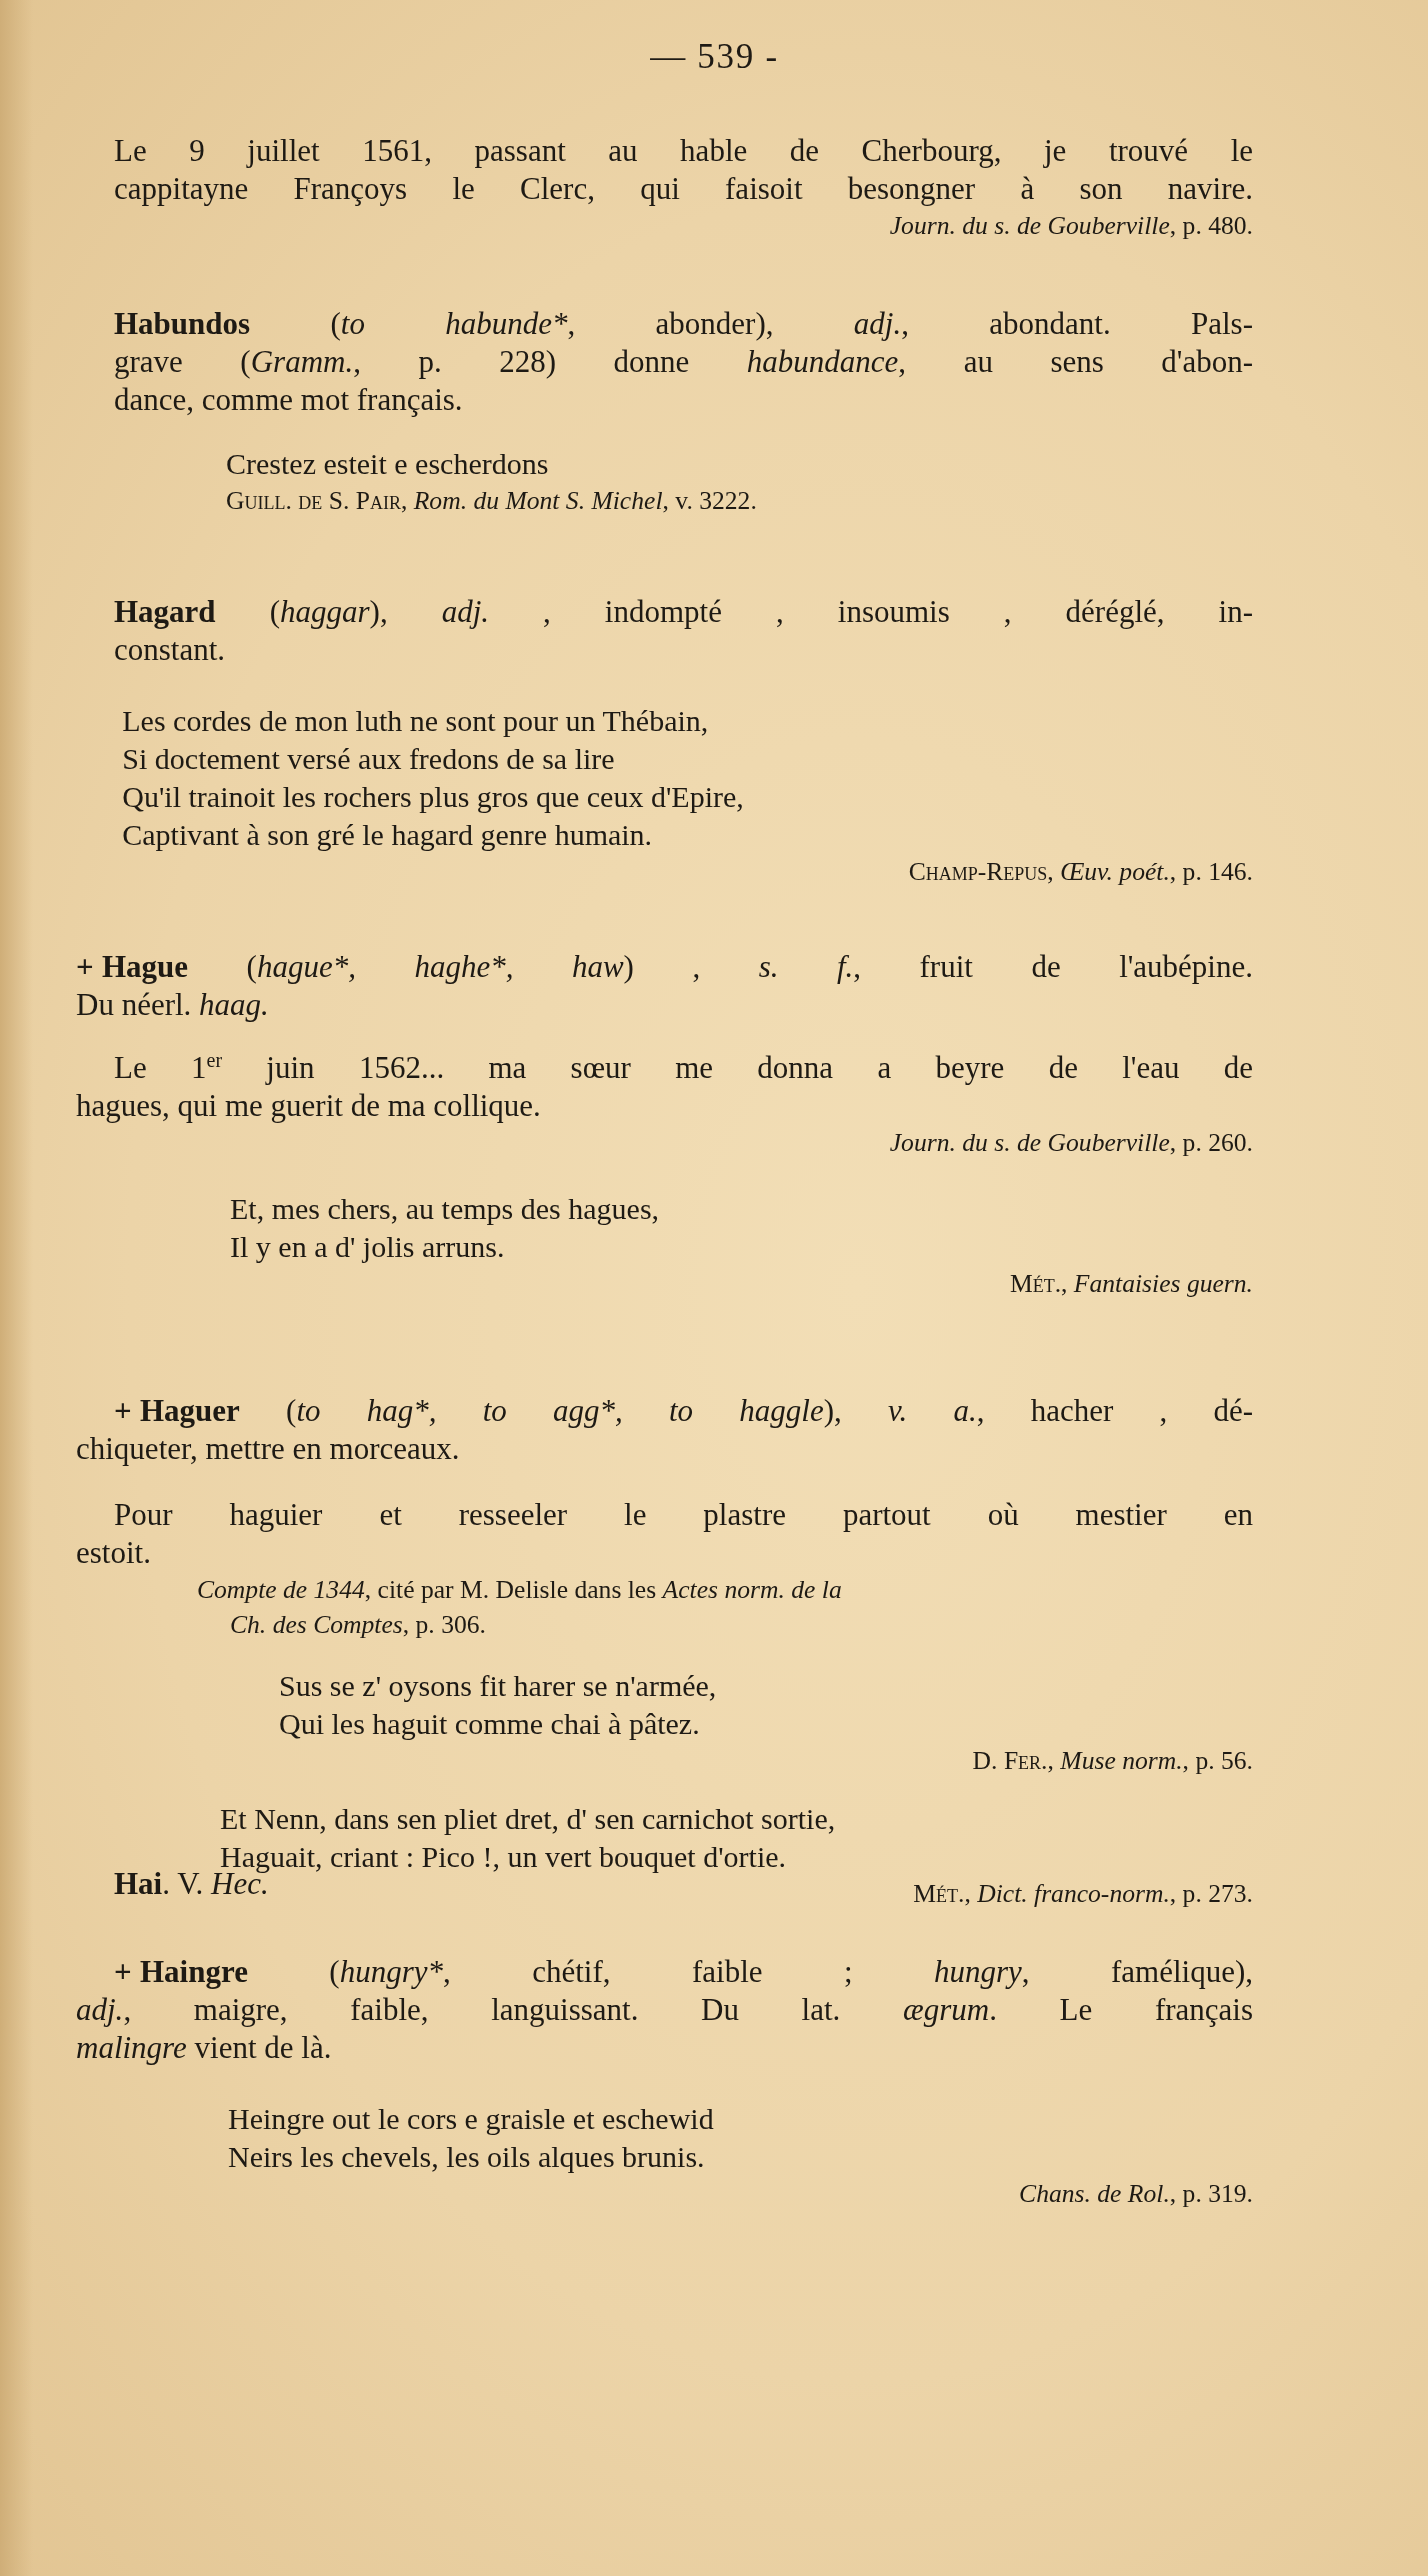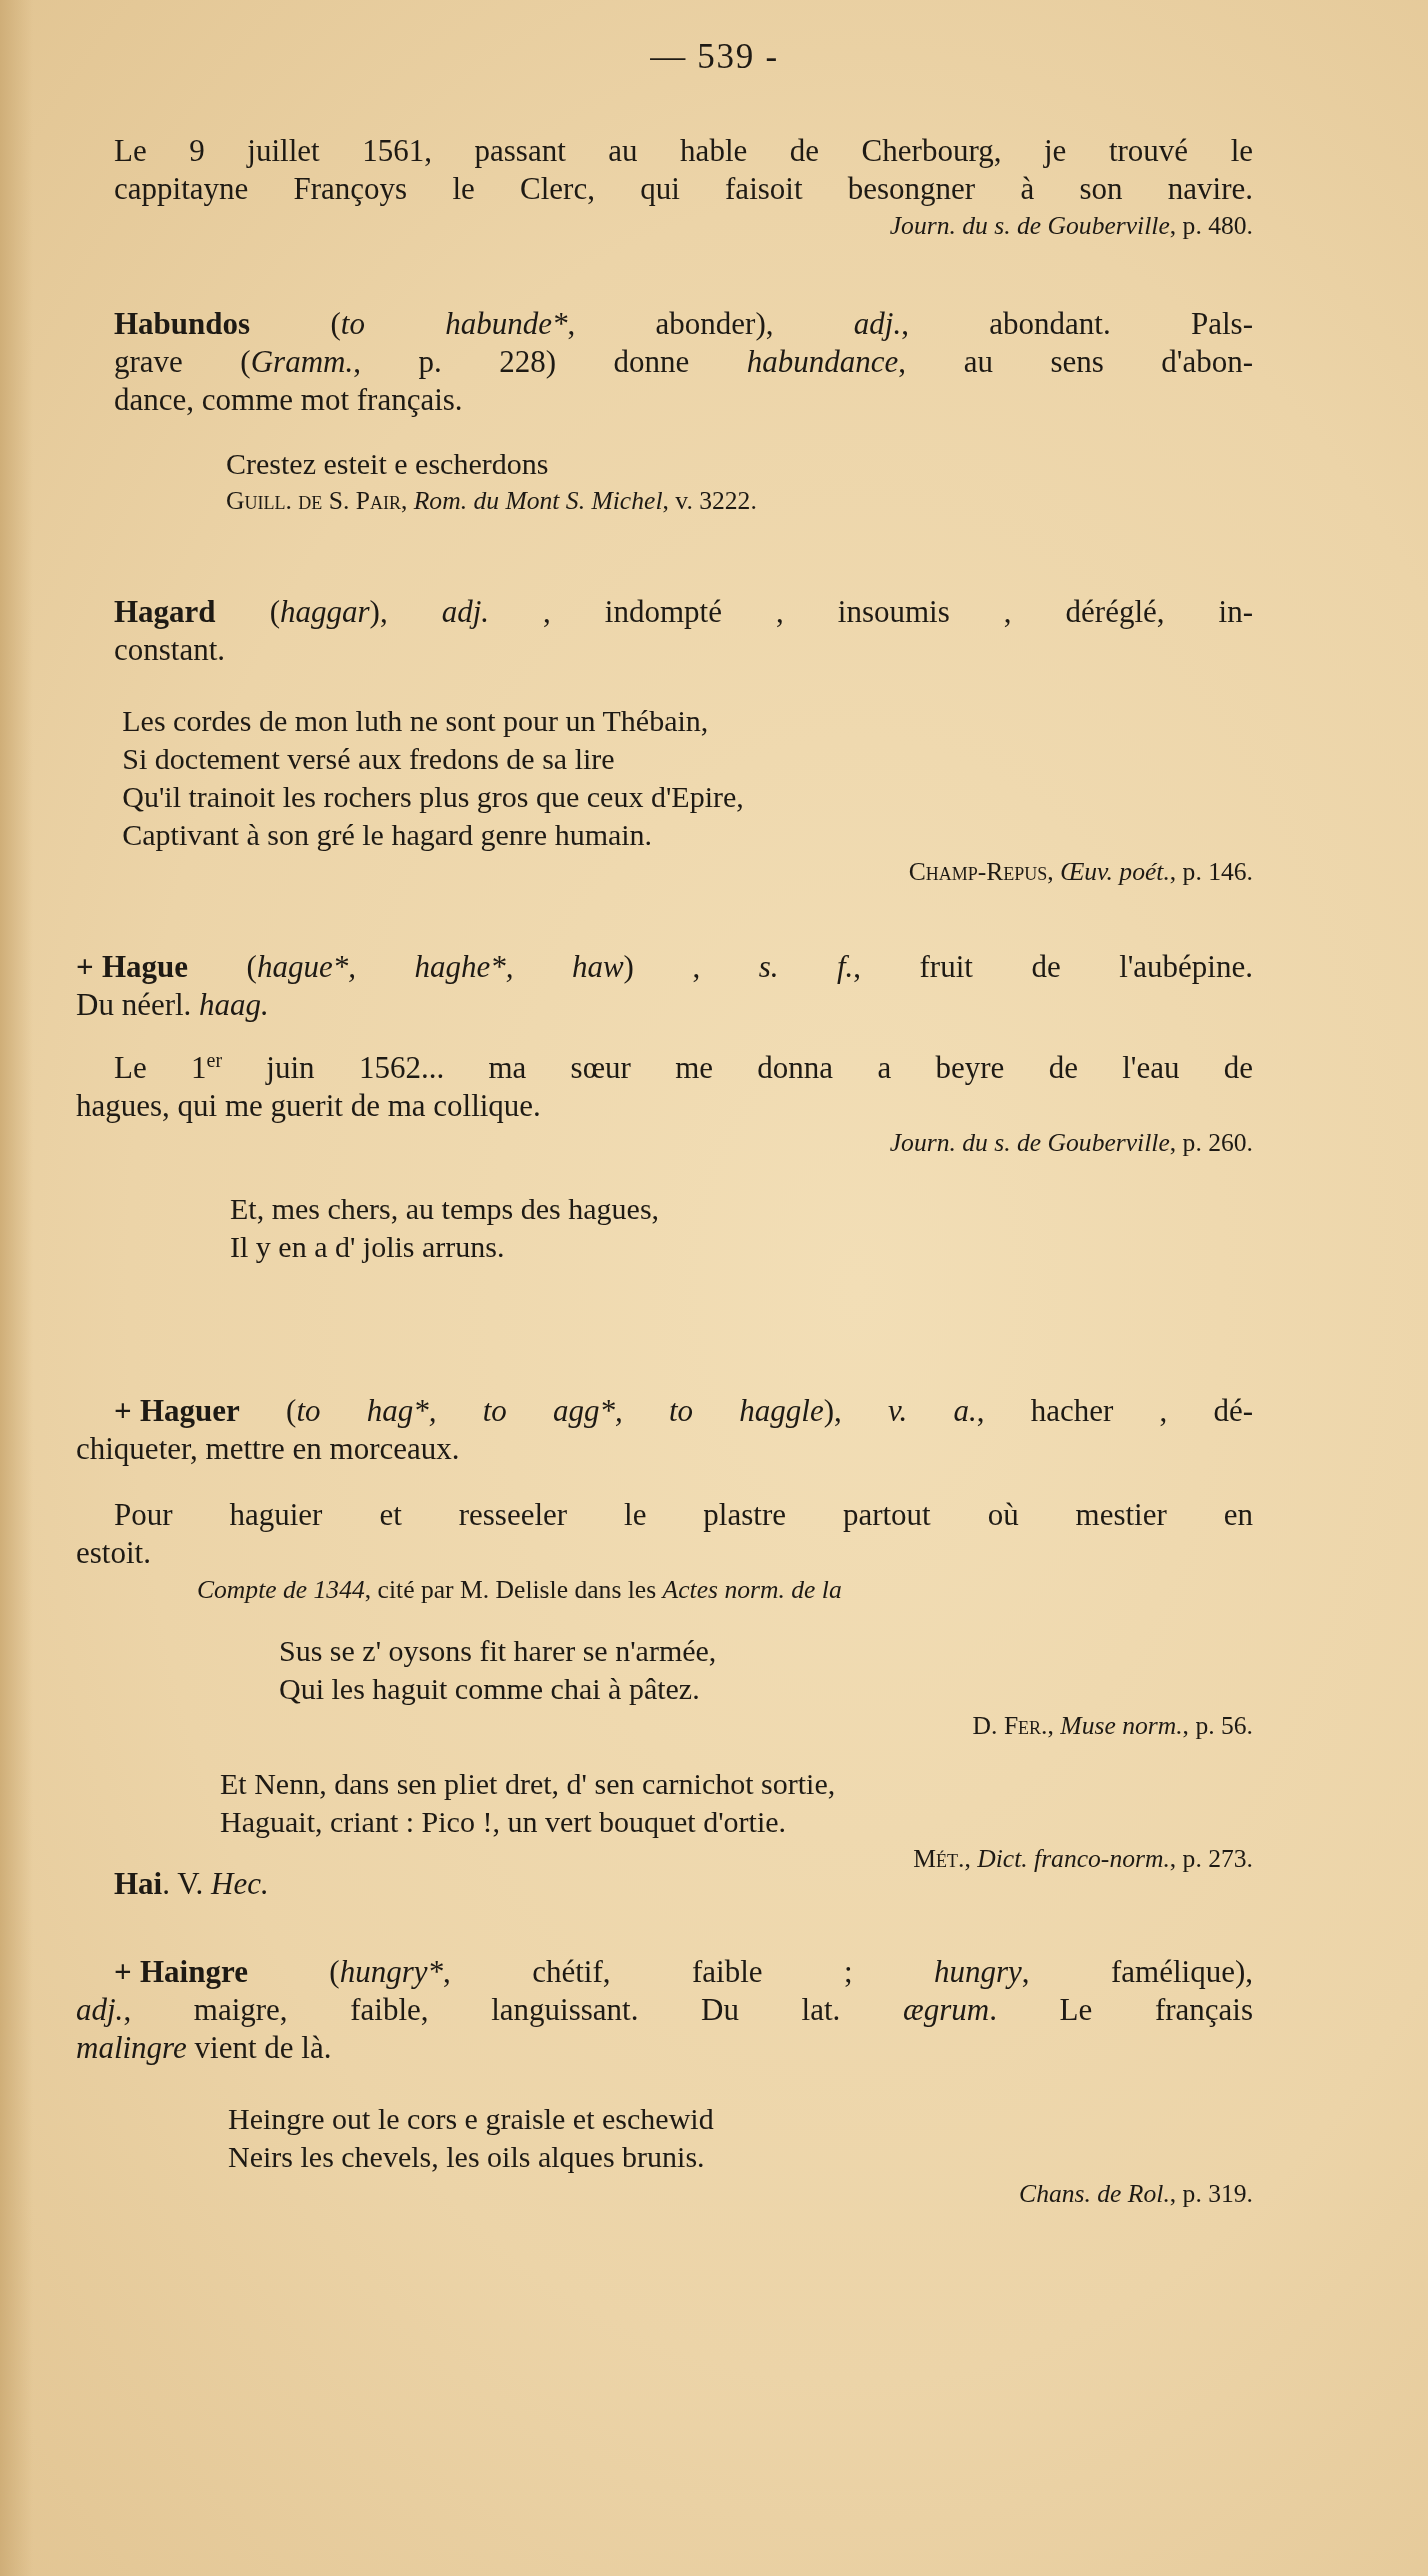--- a/index.html
+++ b/index.html
@@ -71,30 +71,32 @@
     <div class="line just"><span class="plus">+</span><span class="hw">Hague</span><span> (</span><i>hague*, haghe*, haw</i><span>) , </span><i>s. f.</i><span>, fruit de l'aubépine.</span></div>
     <div class="line"><span>Du néerl. </span><i>haag.</i></div>
     <div style="margin-top:25px;">
       <div class="line just" style="padding-left:38px;"><span>Le 1</span><sup>er</sup><span> juin 1562... ma sœur me donna a beyre de l'eau de</span></div>
       <div class="line">hagues, qui me guerit de ma collique.</div>
       <div class="cite"><i>Journ. du s. de Gouberville</i><span>, p. 260.</span></div>
     </div>
     <div style="margin-left:154px; margin-top:30px;">
       <div class="verse">Et, mes chers, au temps des hagues,</div>
       <div class="verse">Il y en a d' jolis arruns.</div>
+      <div class="cite"><span class="sc">Mét.</span><span>, </span><i>Fantaisies guern.</i></div>
     </div>
   </div>
 
   <div class="blk" style="top:1392px;">
     <div class="line just"><span class="plus">+</span><span class="hw">Haguer</span><span> (</span><i>to hag*, to agg*, to haggle</i><span>), </span><i>v. a.</i><span>, hacher , dé-</span></div>
     <div class="line" style="margin-left:-38px;">chiqueter, mettre en morceaux.</div>
     <div style="margin-top:28px;">
       <div class="line just">Pour haguier et resseeler le plastre partout où mestier en</div>
       <div class="line" style="margin-left:-38px;">estoit.</div>
       <div class="cite" style="text-align:left; margin-left:83px;"><i>Compte de 1344</i><span>, cité par M. Delisle dans les </span><i>Actes norm. de la</i></div>
+      <div class="cite" style="text-align:left; margin-left:116px;"><i>Ch. des Comptes</i><span>, p. 306.</span></div>
     </div>
     <div style="margin-left:165px; margin-top:25px;">
       <div class="verse">Sus se z' oysons fit harer se n'armée,</div>
       <div class="verse">Qui les haguit comme chai à pâtez.</div>
       <div class="cite"><span class="sc">D. Fer.</span><span>, </span><i>Muse norm.</i><span>, p. 56.</span></div>
     </div>
     <div style="margin-left:106px; margin-top:21.5px;">
       <div class="verse">Et Nenn, dans sen pliet dret, d' sen carnichot sortie,</div>
       <div class="verse">Haguait, criant : Pico !, un vert bouquet d'ortie.</div>
       <div class="cite"><span class="sc">Mét.</span><span>, </span><i>Dict. franco-norm.</i><span>, p. 273.</span></div>

